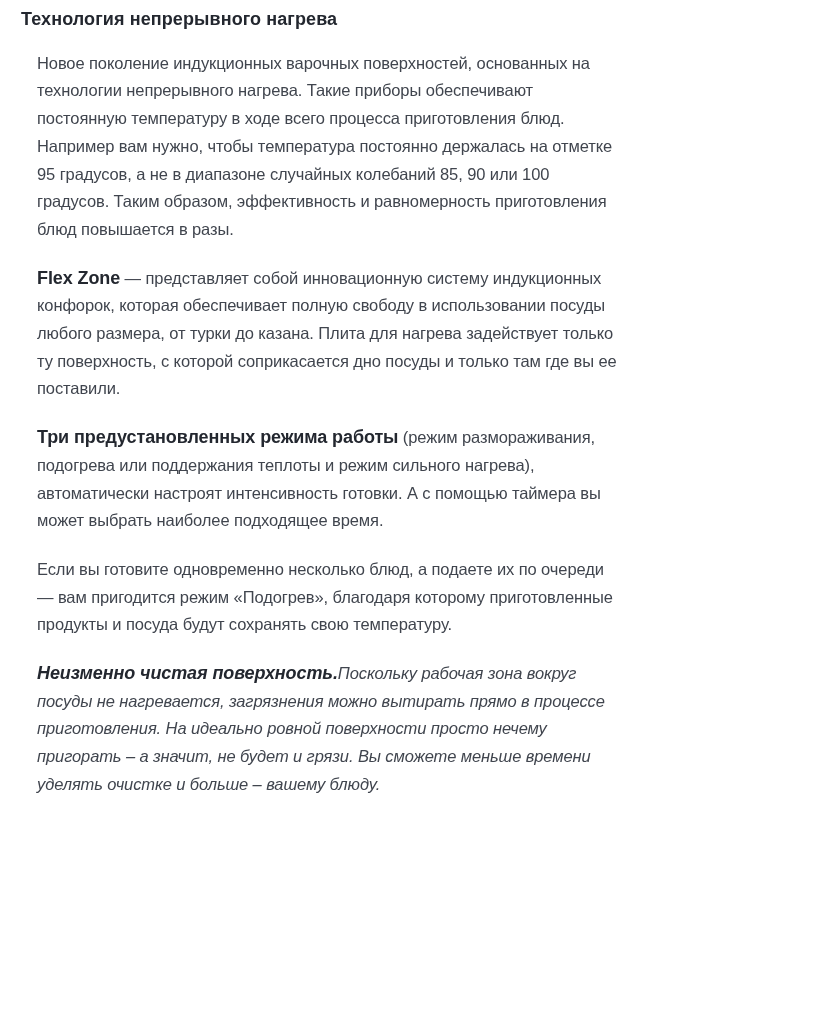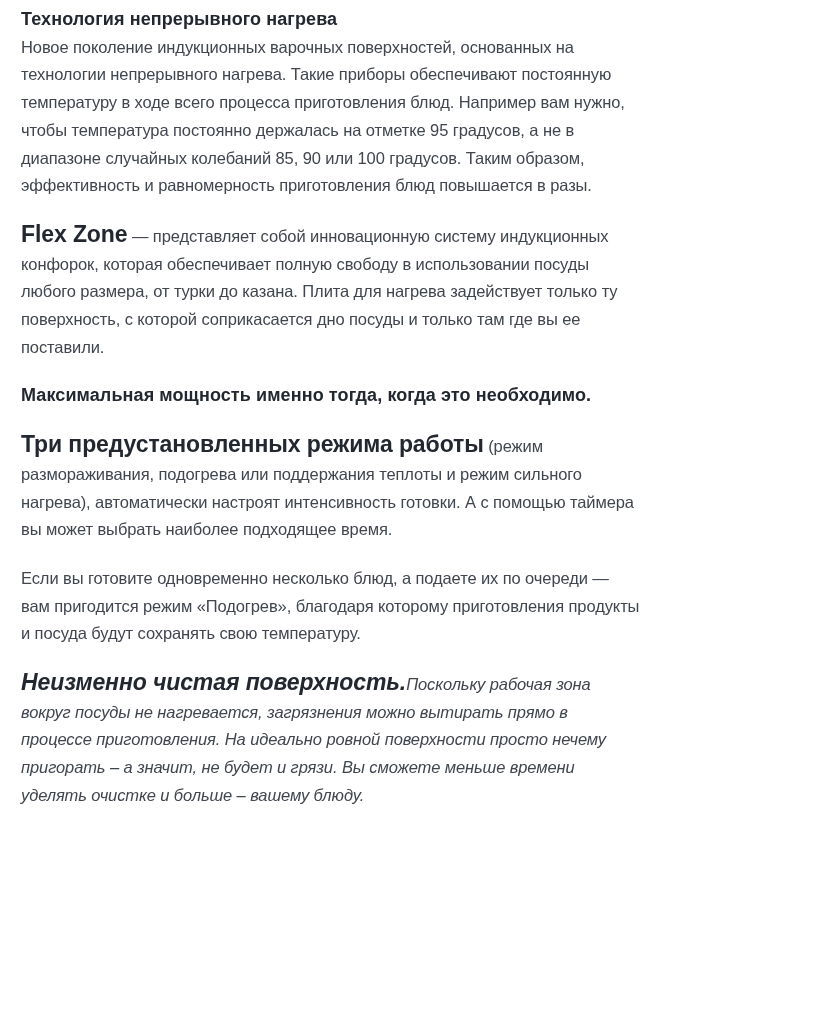--- a/index.html
+++ b/index.html
@@ -27,60 +27,59 @@
   .block:last-child { margin-bottom: 0; font-style: italic; }
   h3 {
     margin: 0;
     font-size: 18px;
     line-height: 27.7px;
     font-weight: 700;
     color: var(--heading);
     letter-spacing: 0.1px;
   }
   p {
-    margin: 0;
+    margin: 16px;
     font-size: 16.5px;
     line-height: 27.7px;
     font-weight: 400;
     letter-spacing: -0.1px;
     color: var(--body);
   }
   strong.lead, strong.inline-bold {
     font-weight: 700;
     color: var(--heading);
   }
-  strong.lead { font-size: 23px; }
+  strong.lead { font-size: 18px; }
 </style>
 </head>
 <body>
 
 <main class="page">
 
   <section class="block">
     <h3>Технология непрерывного нагрева</h3>
     <p>Новое поколение индукционных варочных поверхностей, основанных на технологии непрерывного нагрева. Такие приборы обеспечивают постоянную температуру в ходе всего процесса приготовления блюд. Например вам нужно, чтобы температура постоянно держалась на отметке 95 градусов, а не в диапазоне случайных колебаний 85, 90 или 100 градусов. Таким образом, эффективность и равномерность приготовления блюд повышается в разы.</p>
   </section>
 
   <section class="block">
     <p><strong class="lead">Flex Zone</strong><span> — представляет собой инновационную систему индукционных конфорок, которая обеспечивает полную свободу в использовании посуды любого размера, от турки до казана. Плита для нагрева задействует только ту поверхность, с которой соприкасается дно посуды и только там где вы ее поставили.</span></p>
   </section>
 
   <section class="block">
   </section>
 
   <section class="block">
-    <h3>Максимальная мощность именно тогда, когда это необходимо.</h3>
   </section>
 
 
   <section class="block">
     <p><strong class="lead">Три предустановленных режима работы</strong><span> (режим размораживания, подогрева или поддержания теплоты и режим сильного нагрева), автоматически настроят интенсивность готовки. А с помощью таймера вы может выбрать наиболее подходящее время.</span></p>
   </section>
 
   <section class="block">
-    <p>Если вы готовите одновременно несколько блюд, а подаете их по очереди — вам пригодится режим «Подогрев», благодаря которому приготовления продукты и посуда будут сохранять свою температуру.</p>
+    <p>Если вы готовите одновременно несколько блюд, а подаете их по очереди — вам пригодится режим «Подогрев», благодаря которому приготовленные продукты и посуда будут сохранять свою температуру.</p>
   </section>
 
   <section class="block">
     <p><strong class="lead">Неизменно чистая поверхность.</strong><span>Поскольку рабочая зона вокруг посуды не нагревается, загрязнения можно вытирать прямо в процессе приготовления. На идеально ровной поверхности просто нечему пригорать – а значит, не будет и грязи. Вы сможете меньше времени уделять очистке и больше – вашему блюду.</span></p>
   </section>
 
 </main>
 
 </body></html>

